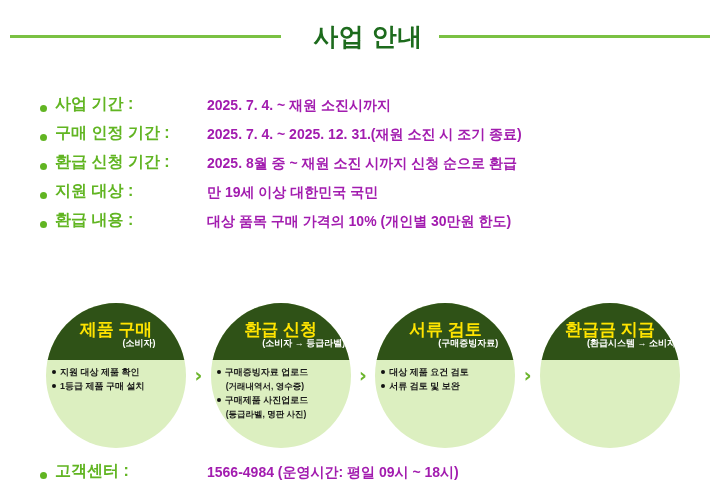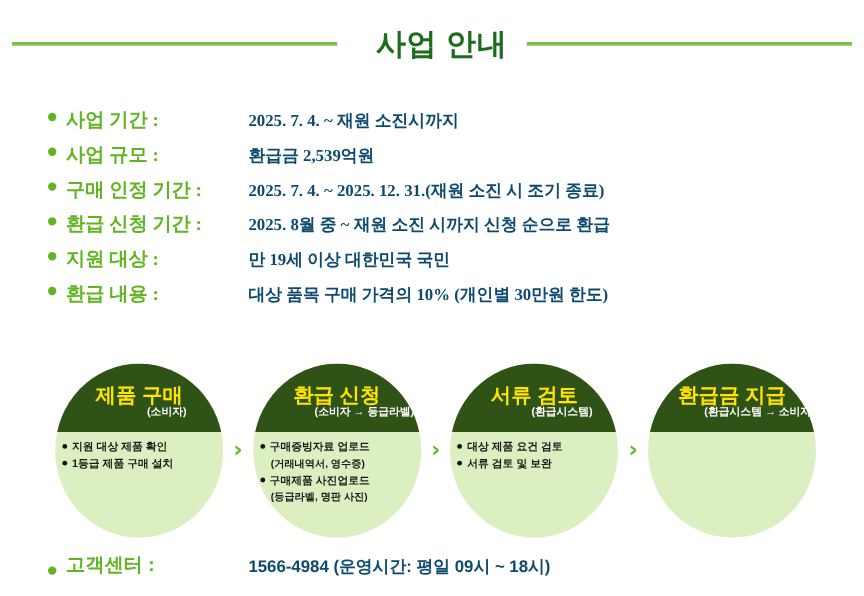--- a/index.html
+++ b/index.html
@@ -46,44 +46,43 @@
 
   
   .info-list {
     position: absolute;
     top: 86px;
     left: 40px;
     width: 660px;
   }
   .info-row {
     display: flex;
-    align-items: center;
+    align-items: flex-end;
     height: 29px;
-    font-family: Liberation Serif, serif;
   }
   .bullet-dot {
     width: 7px;
     height: 7px;
     border-radius: 50%;
     background: #61b522;
     flex: 0 0 auto;
     position: relative;
     top: -3px;
     margin-right: 8px;
   }
   .info-label {
     color: #61b522;
     font-size: 16px;
     font-weight: bold;
     width: 152px;
     flex: 0 0 auto;
     white-space: nowrap;
   }
   .info-value {
-    color: #0c4a6e;
+    color: #a21caf;
     font-size: 14px;
     font-weight: bold;
     white-space: nowrap;
   }
 
   
   .flow {
     position: absolute;
     top: 303px;
     left: 46px;
@@ -192,25 +191,20 @@
 </div>
 
 <div class="info-list">
     <div class="info-row">
       <span class="bullet-dot"></span>
       <span class="info-label">사업 기간 :</span>
       <span class="info-value">2025. 7. 4. ~ 재원 소진시까지</span>
     </div>
     <div class="info-row">
       <span class="bullet-dot"></span>
-      <span class="info-label">사업 규모 :</span>
-      <span class="info-value">환급금 2,539억원</span>
-    </div>
-    <div class="info-row">
-      <span class="bullet-dot"></span>
       <span class="info-label">구매 인정 기간 :</span>
       <span class="info-value">2025. 7. 4. ~ 2025. 12. 31.(재원 소진 시 조기 종료)</span>
     </div>
     <div class="info-row">
       <span class="bullet-dot"></span>
       <span class="info-label">환급 신청 기간 :</span>
       <span class="info-value">2025. 8월 중 ~ 재원 소진 시까지 신청 순으로 환급</span>
     </div>
     <div class="info-row">
       <span class="bullet-dot"></span>
@@ -261,21 +255,21 @@
         </div>
         <div class="node-line sub">
           <span>(등급라벨, 명판 사진)</span>
         </div>
       </div>
     </div>
     <div class="chevron">›</div>
     <div class="flow-node">
       <div class="node-top">
         <div class="node-title">서류 검토</div>
-        <div class="node-sub">(환급시스템)</div>
+        <div class="node-sub">(구매증빙자료)</div>
       </div>
       <div class="node-body">
         <div class="node-line">
           <span class="mini-dot"></span>
           <span>대상 제품 요건 검토</span>
         </div>
         <div class="node-line">
           <span class="mini-dot"></span>
           <span>서류 검토 및 보완</span>
         </div>

